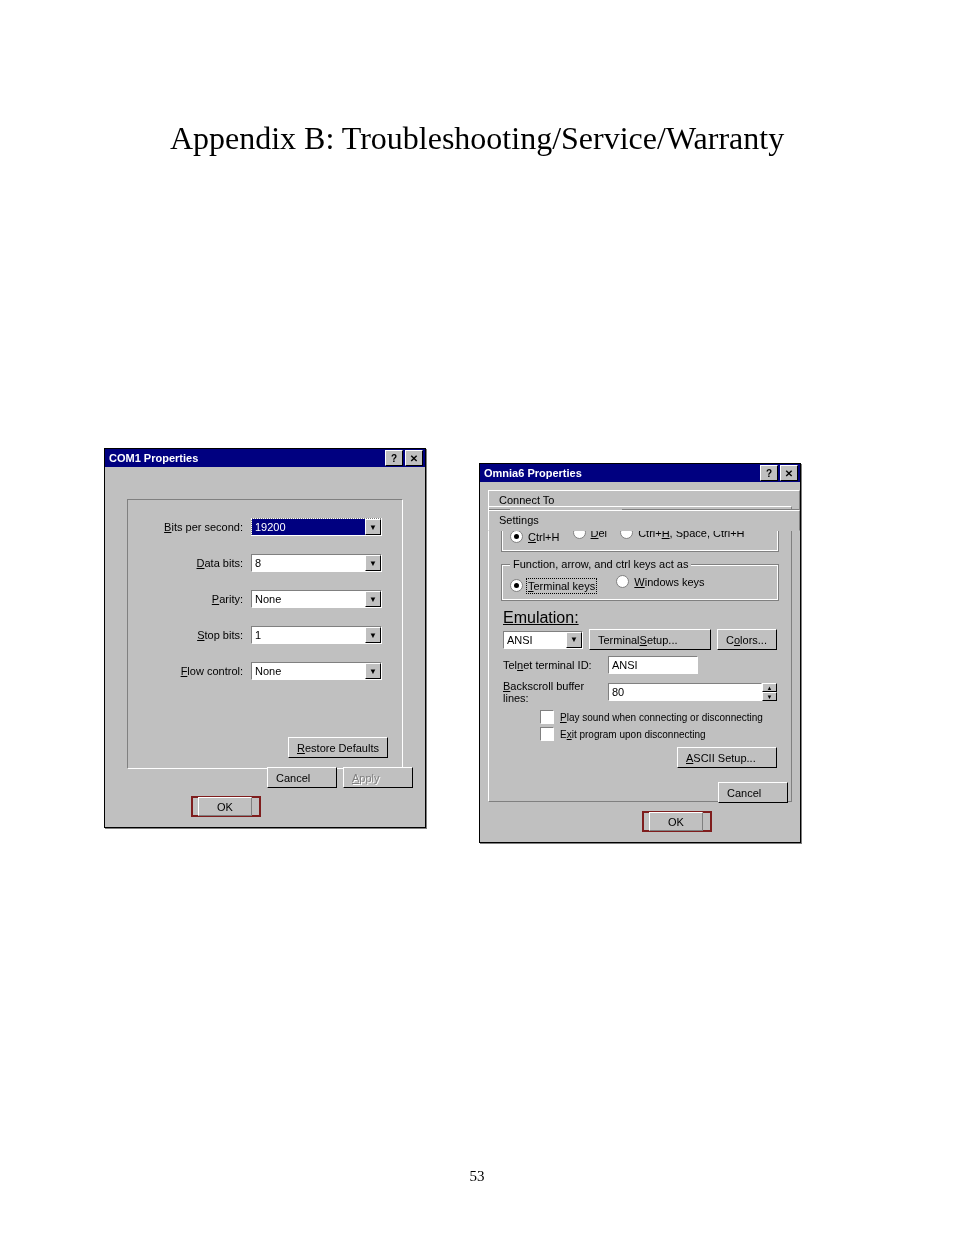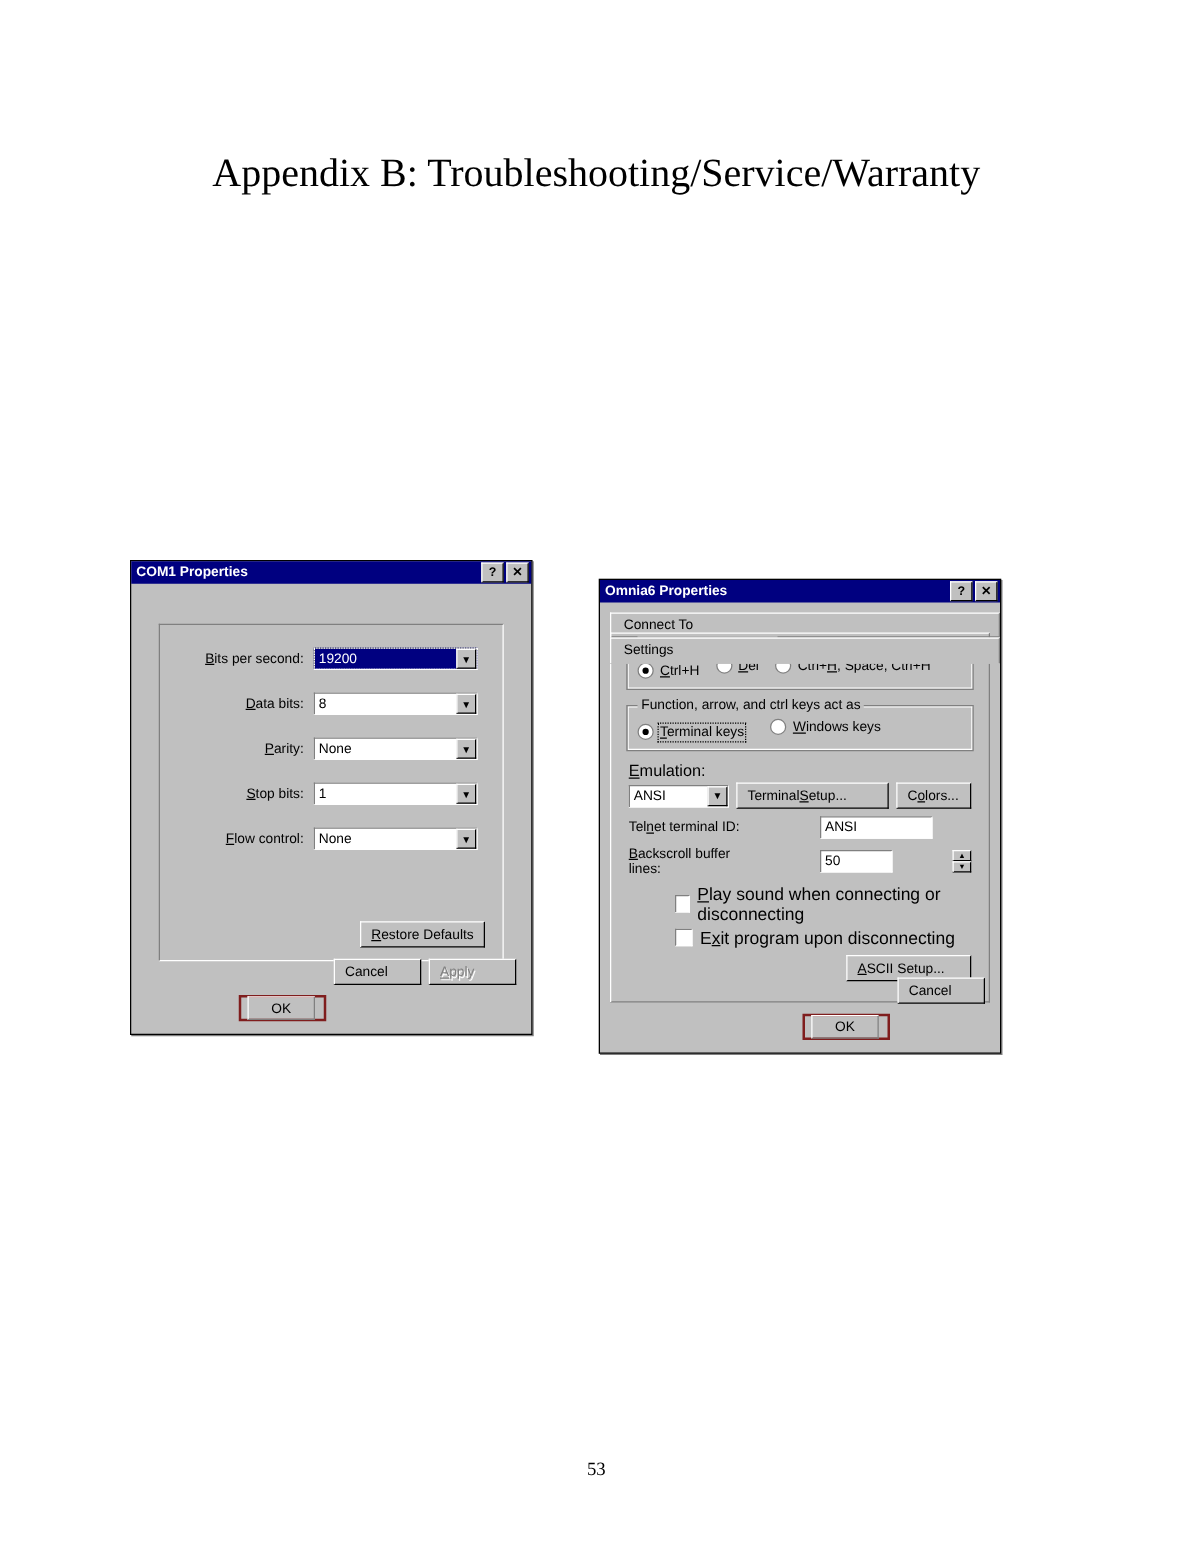--- a/index.html
+++ b/index.html
@@ -205,21 +205,21 @@
     background: #fff;
     border: 1px solid #808080;
     margin-right: 5px;
     display: flex; align-items: center; justify-content: center;
   }
   .radio-dot { width: 5px; height: 5px; background: #000; border-radius: 50%; }
   .checkbox {
     display: flex;
     align-items: center;
     margin: 3px 0 3px 14px;
-    font-size: 14px;
+    font-size: 10px;
     padding-left: 37px;
   }
   .checkbox-box {
     width: 12px; height: 12px;
     background: #fff;
     border-top: 1px solid #808080;
     border-left: 1px solid #808080;
     border-right: 1px solid #fff;
     border-bottom: 1px solid #fff;
     margin-right: 6px;
@@ -235,21 +235,21 @@
   .spinner-btn {
     flex:1;
     background:#c0c0c0;
     border-top: 1px solid #fff;
     border-left: 1px solid #fff;
     border-right: 1px solid #000;
     border-bottom: 1px solid #000;
     display:flex;align-items:center;justify-content:center;
     font-size:6px;
   }
-  .row-inline { display:flex; align-items:center; margin: 6px 14px; font-size:11px;gap:48px; }
+  .row-inline { display:flex; align-items:center; margin: 6px 14px; font-size:11px; }
 </style>
 </head>
 <body>
 
 <div class="page-title">Appendix B: Troubleshooting/Service/Warranty</div>
 <div class="page-number">53</div>
 
 <div class="dialog dialog1">
   <div class="titlebar">
     <span class="titlebar-text">COM1 Properties</span>
@@ -352,21 +352,21 @@
             <span class="radio-dot"></span>
           </span>
         <span class="focus-rect"><span class="underline">T</span><span>erminal keys</span></span>
       </span>
       <span class="radio">
         <span class="radio-circle"></span>
         <span><span class="underline">W</span><span>indows keys</span></span>
       </span>
     </div>
 
-    <div style="margin: 4px 14px 2px 14px; font-size:13px;"><span class="underline">E</span><span>mulation:</span></div>
+    <div style="margin: 4px 14px 2px 14px; font-size:16px;text-decoration:underline;"><span class="underline">E</span><span>mulation:</span></div>
     <div style="display:flex; align-items:center; margin: 2px 14px; gap:6px;">
       <div class="combo" style="width:80px;">
         <span>ANSI</span>
         <span class="combo-arrow">▼</span>
       </div>
       <span class="btn" style="flex:1;">
           <span>Terminal </span>
           <span class="underline">S</span>
           <span>etup...</span>
         </span>
@@ -380,21 +380,21 @@
     <div class="row-inline">
       <span style="width:105px;"><span>Tel</span><span class="underline">n</span><span>et terminal ID:</span></span>
       <div class="combo" style="width:90px; background:#fff;">
         <span>ANSI</span>
       </div>
     </div>
 
     <div class="row-inline">
       <span style="width:105px;"><span class="underline">B</span><span>ackscroll buffer lines:</span></span>
       <div class="combo" style="flex:1; background:#fff;">
-        <span>50</span>
+        <span>80</span>
       </div>
       <div class="spinner">
         <div class="spinner-btn">▲</div>
         <div class="spinner-btn">▼</div>
       </div>
     </div>
 
     <div class="checkbox">
       <span class="checkbox-box"></span>
       <span><span class="underline">P</span><span>lay sound when connecting or disconnecting</span></span>

